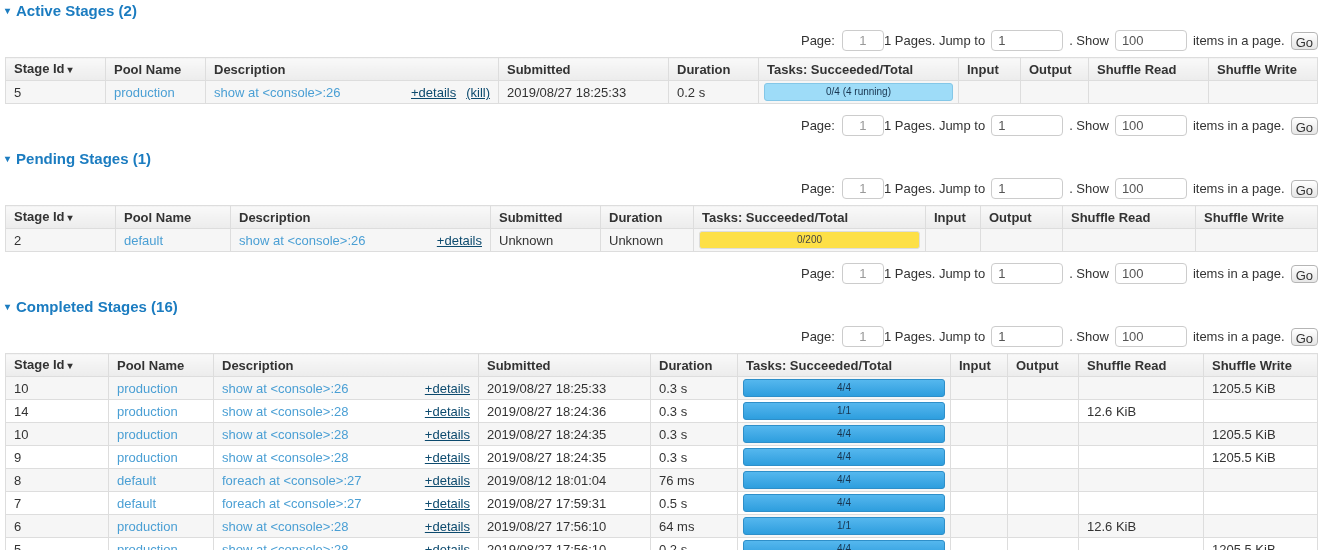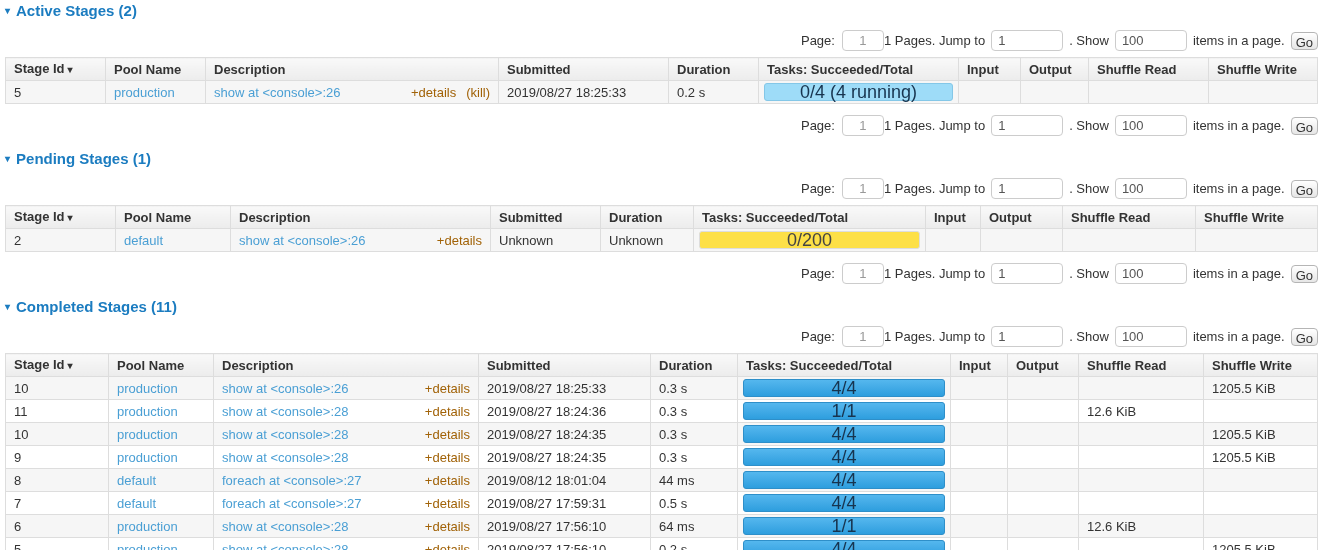--- a/index.html
+++ b/index.html
@@ -35,28 +35,28 @@
     border:1px solid #ddd;padding:3px 8px;text-align:left;
     font-size:13px;line-height:15px;height:15px;
     overflow:hidden;white-space:nowrap;
   }
   th{background:linear-gradient(#f9f9f9,#ececec);font-weight:bold;cursor:pointer;}
   tbody tr:nth-child(odd){background:#f6f6f6;}
   tbody tr:nth-child(even){background:#ffffff;}
   .blue-link{color:#4a9fd4;text-decoration:none;cursor:pointer;}
   .desc-wrap{display:flex;align-items:center;gap:10px;}
   .desc-wrap .spacer{flex:1;}
-  .muted{color:#a16207;cursor:pointer;}
+  .muted{color:#0c4a6e;cursor:pointer;text-decoration:underline;}
   td.tasks-cell{padding:2px 5px;}
   .progress{position:relative;height:16px;border:1px solid #ddd;border-radius:3px;background:#fde047;}
   .progress.running{background:#9edcf8;border-color:#84c7e7;}
   .progress.done{background:linear-gradient(#55b7ee,#2e9ede);border-color:#2e8fc9;}
   .progress .plabel{
     position:absolute;left:0;right:0;top:0;bottom:0;
-    text-align:center;line-height:16px;font-size:18px;color:#17344f;
+    text-align:center;line-height:16px;font-size:10px;color:#17344f;
   }
   .progress.empty .plabel{color:#444;}
   .sort-icon{font-size:10px;margin-left:3px;}
 </style>
 </head>
 <body>
 
 <main id="app">
     <section>
       <div class="section-title">
@@ -227,21 +227,21 @@
           <span>. Show</span>
           <input class="show-input" type="text" value="100" style="">
           <span>items in a page.</span>
           <button class="go-btn">Go</button>
         </div>
       </div>
     </section>
     <section>
       <div class="section-title">
         <span class="collapse-icon">▾</span>
-        <span>Completed Stages (11)</span>
+        <span>Completed Stages (16)</span>
       </div>
       <div class="pag-row">
         <div class="pag-left">
           <span>Page:</span>
           <input class="page-input" type="text" value="1" style="">
         </div>
         <div class="pag-right">
           <span>1 Pages. Jump to</span>
           <input class="jump-input" type="text" value="1" style="">
           <span>. Show</span>
@@ -294,21 +294,21 @@
               <div class="progress done">
                 <div class="plabel">4/4</div>
               </div>
             </td>
             <td></td>
             <td></td>
             <td></td>
             <td>1205.5 KiB</td>
           </tr>
           <tr>
-            <td>11</td>
+            <td>14</td>
             <td><a class="blue-link">production</a></td>
             <td>
               <div class="desc-wrap">
                 <a class="blue-link">show at &lt;console&gt;:28</a>
                 <span class="spacer"></span>
                 <span class="muted">+details</span>
               </div>
             </td>
             <td>2019/08/27 18:24:36</td>
             <td>0.3 s</td>
@@ -370,21 +370,21 @@
             <td>8</td>
             <td><a class="blue-link">default</a></td>
             <td>
               <div class="desc-wrap">
                 <a class="blue-link">foreach at &lt;console&gt;:27</a>
                 <span class="spacer"></span>
                 <span class="muted">+details</span>
               </div>
             </td>
             <td>2019/08/12 18:01:04</td>
-            <td>44 ms</td>
+            <td>76 ms</td>
             <td class="tasks-cell">
               <div class="progress done">
                 <div class="plabel">4/4</div>
               </div>
             </td>
             <td></td>
             <td></td>
             <td></td>
             <td></td>
           </tr>

